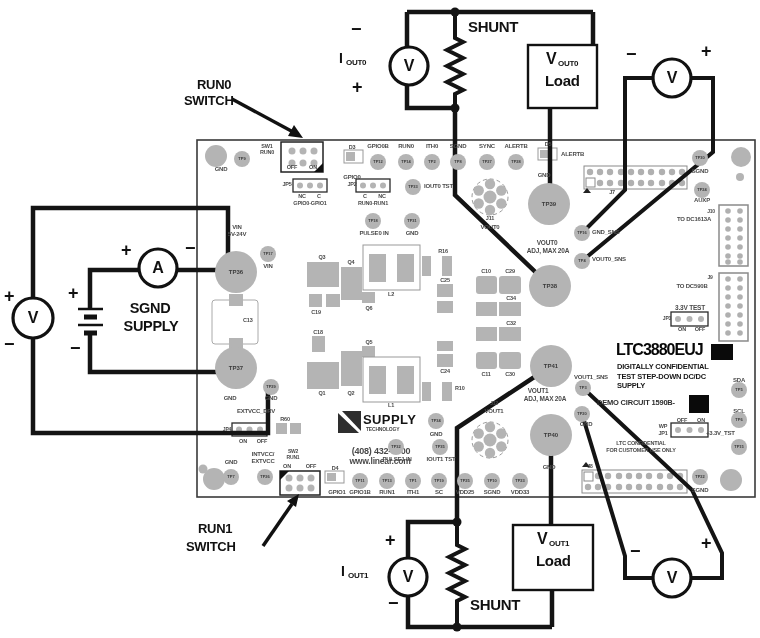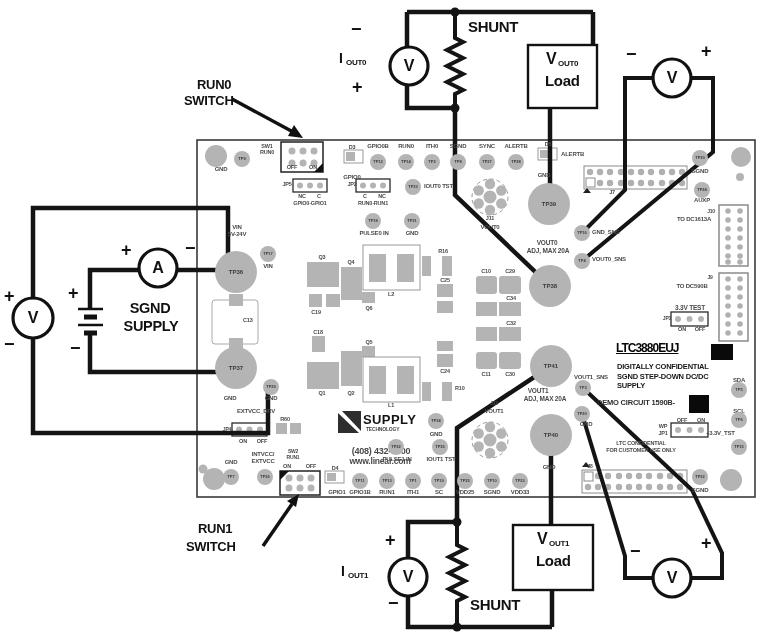--- a/index.html
+++ b/index.html
@@ -431,23 +431,23 @@
     <div class="lbl silk" style="top: 240px; font-size: 6.5px; left: 547px; transform: translateX(-50%);">VOUT0</div>
     <div class="lbl silk" style="top: 248px; font-size: 6.5px; left: 548px; transform: translateX(-50%);">ADJ, MAX 20A</div>
     <div class="lbl silk" style="top: 229px; font-size: 6px; left: 592px;">GND_SNS</div>
     <div class="lbl silk" style="top: 256px; font-size: 6px; left: 592px;">VOUT0_SNS</div>
     <div class="lbl silk" style="top: 374px; font-size: 6px; left: 574px;">VOUT1_SNS</div>
     <div class="lbl silk" style="top: 421px; font-size: 6px; left: 586px; transform: translateX(-50%);">GND</div>
     <div class="lbl silk" style="top: 305px; font-size: 6.5px; left: 690px; transform: translateX(-50%);">3.3V TEST</div>
     <div class="lbl silk" style="top: 316px; font-size: 5px; left: 667px; transform: translateX(-50%);">JP3</div>
     <div class="lbl silk" style="top: 327px; font-size: 5.5px; left: 682px; transform: translateX(-50%);">ON</div>
     <div class="lbl silk" style="top: 327px; font-size: 5.5px; left: 700px; transform: translateX(-50%);">OFF</div>
-    <div class="lbl title" style="top: 342px; font-size: 12px; left: 616px; text-decoration: underline;">LTC3880EUJ</div>
+    <div class="lbl title" style="top: 342px; font-size: 16px; left: 616px;">LTC3880EUJ</div>
     <div class="lbl desc" style="top: 363px; font-size: 7.5px; left: 617px;">DIGITALLY CONFIDENTIAL</div>
-    <div class="lbl desc" style="top: 372.5px; font-size: 7.5px; left: 617px;">SGND STEP-DOWN DC/DC</div>
+    <div class="lbl desc" style="top: 372.5px; font-size: 7.5px; left: 617px;">TEST STEP-DOWN DC/DC</div>
     <div class="lbl desc" style="top: 382px; font-size: 7.5px; left: 617px;">SUPPLY</div>
     <div class="lbl demo" style="top: 399px; font-size: 7.5px; left: 597px;">DEMO CIRCUIT 1590B-</div>
     <div class="lbl silk" style="top: 377px; font-size: 6px; left: 739px; transform: translateX(-50%);">SDA</div>
     <div class="lbl silk" style="top: 408px; font-size: 6px; left: 739px; transform: translateX(-50%);">SCL</div>
     <div class="lbl silk" style="top: 430px; font-size: 6px; left: 706px;">+3.3V_TST</div>
     <div class="lbl silk" style="top: 424px; font-size: 5.5px; left: 663px; transform: translateX(-50%);">WP</div>
     <div class="lbl silk" style="top: 430.5px; font-size: 5.5px; left: 663px; transform: translateX(-50%);">JP1</div>
     <div class="lbl silk" style="top: 418px; font-size: 5.5px; left: 682px; transform: translateX(-50%);">OFF</div>
     <div class="lbl silk" style="top: 418px; font-size: 5.5px; left: 701px; transform: translateX(-50%);">ON</div>
     <div class="lbl silk" style="top: 441px; font-size: 5.5px; left: 641px; transform: translateX(-50%);">LTC CONFIDENTIAL</div>

